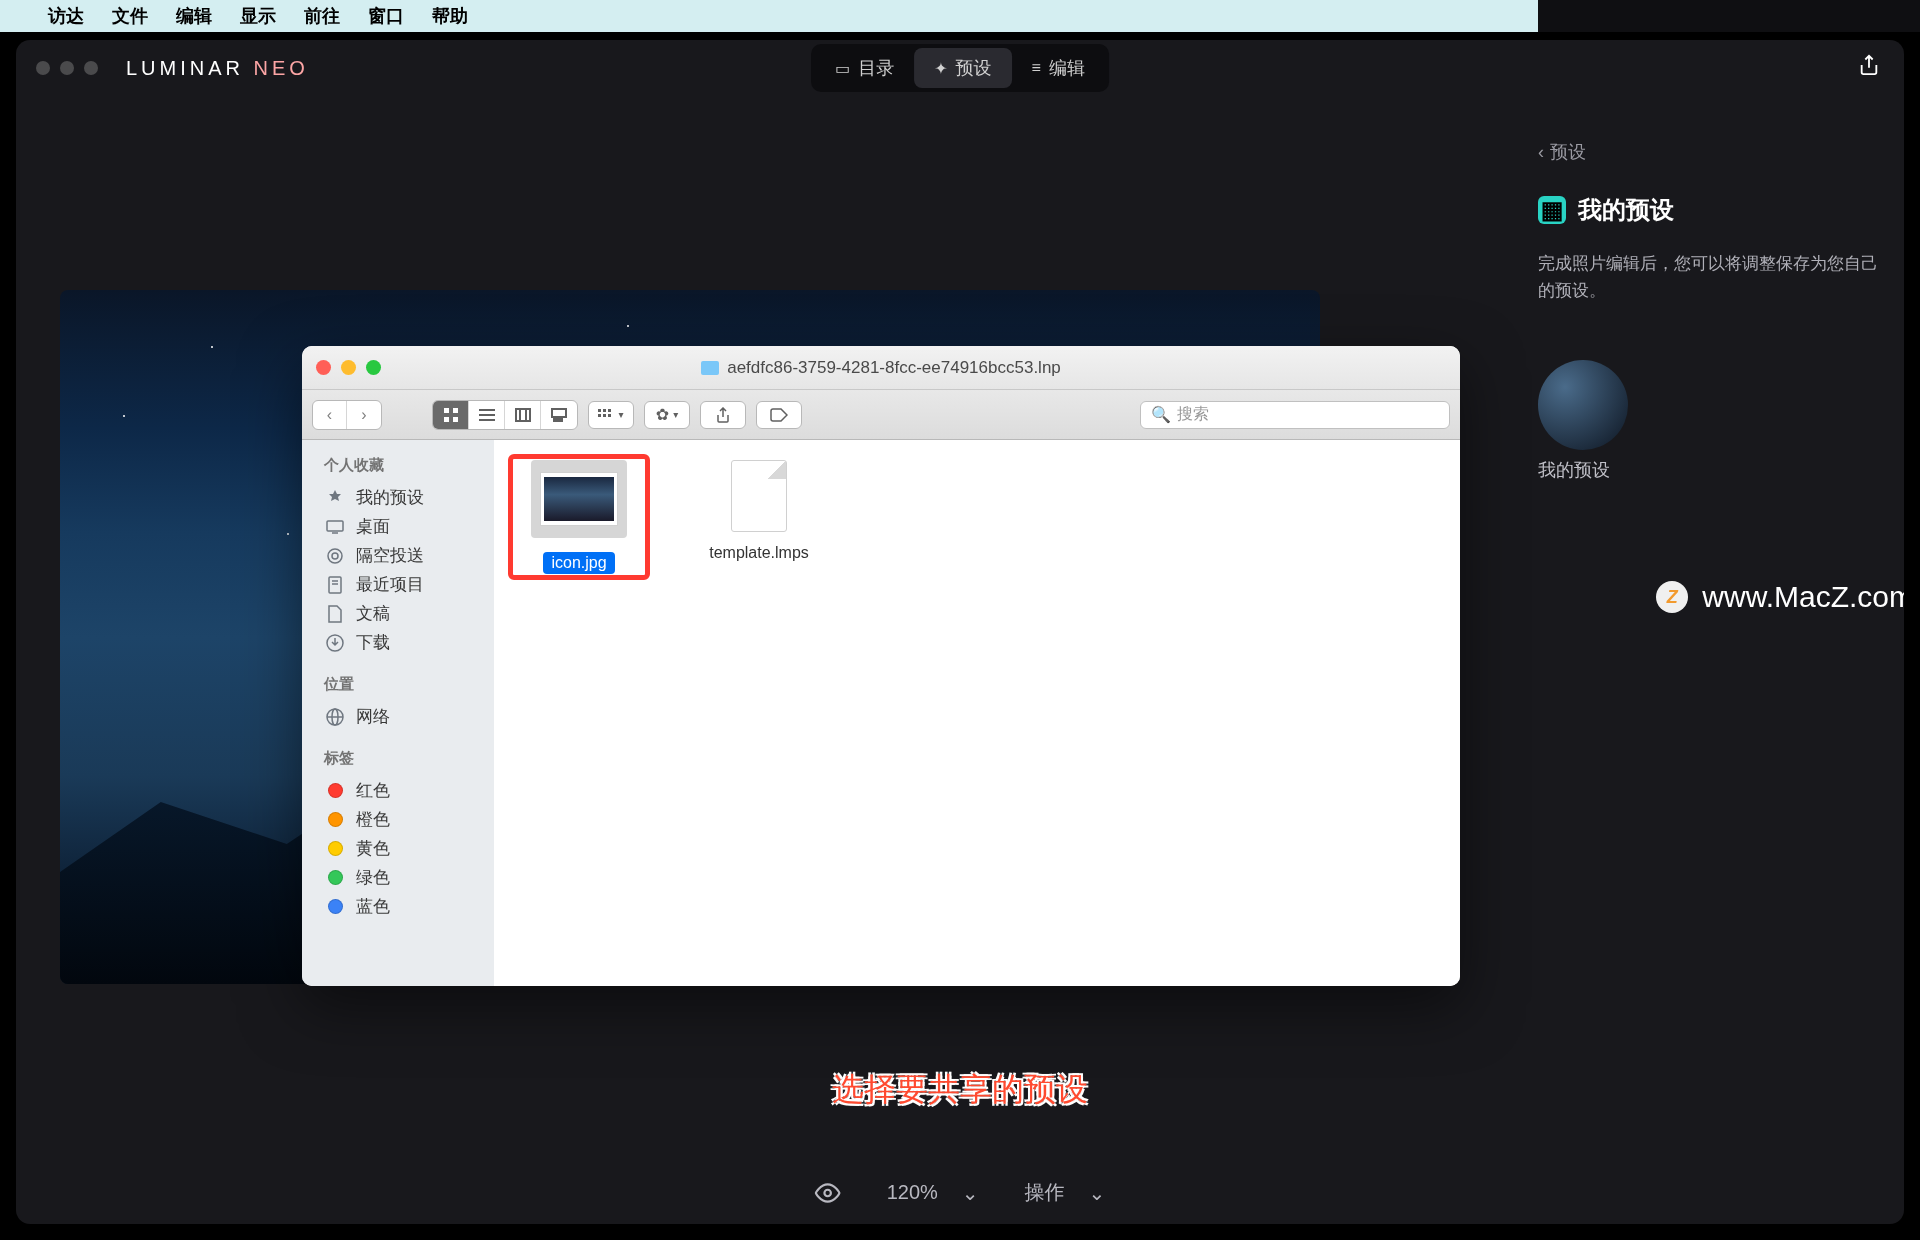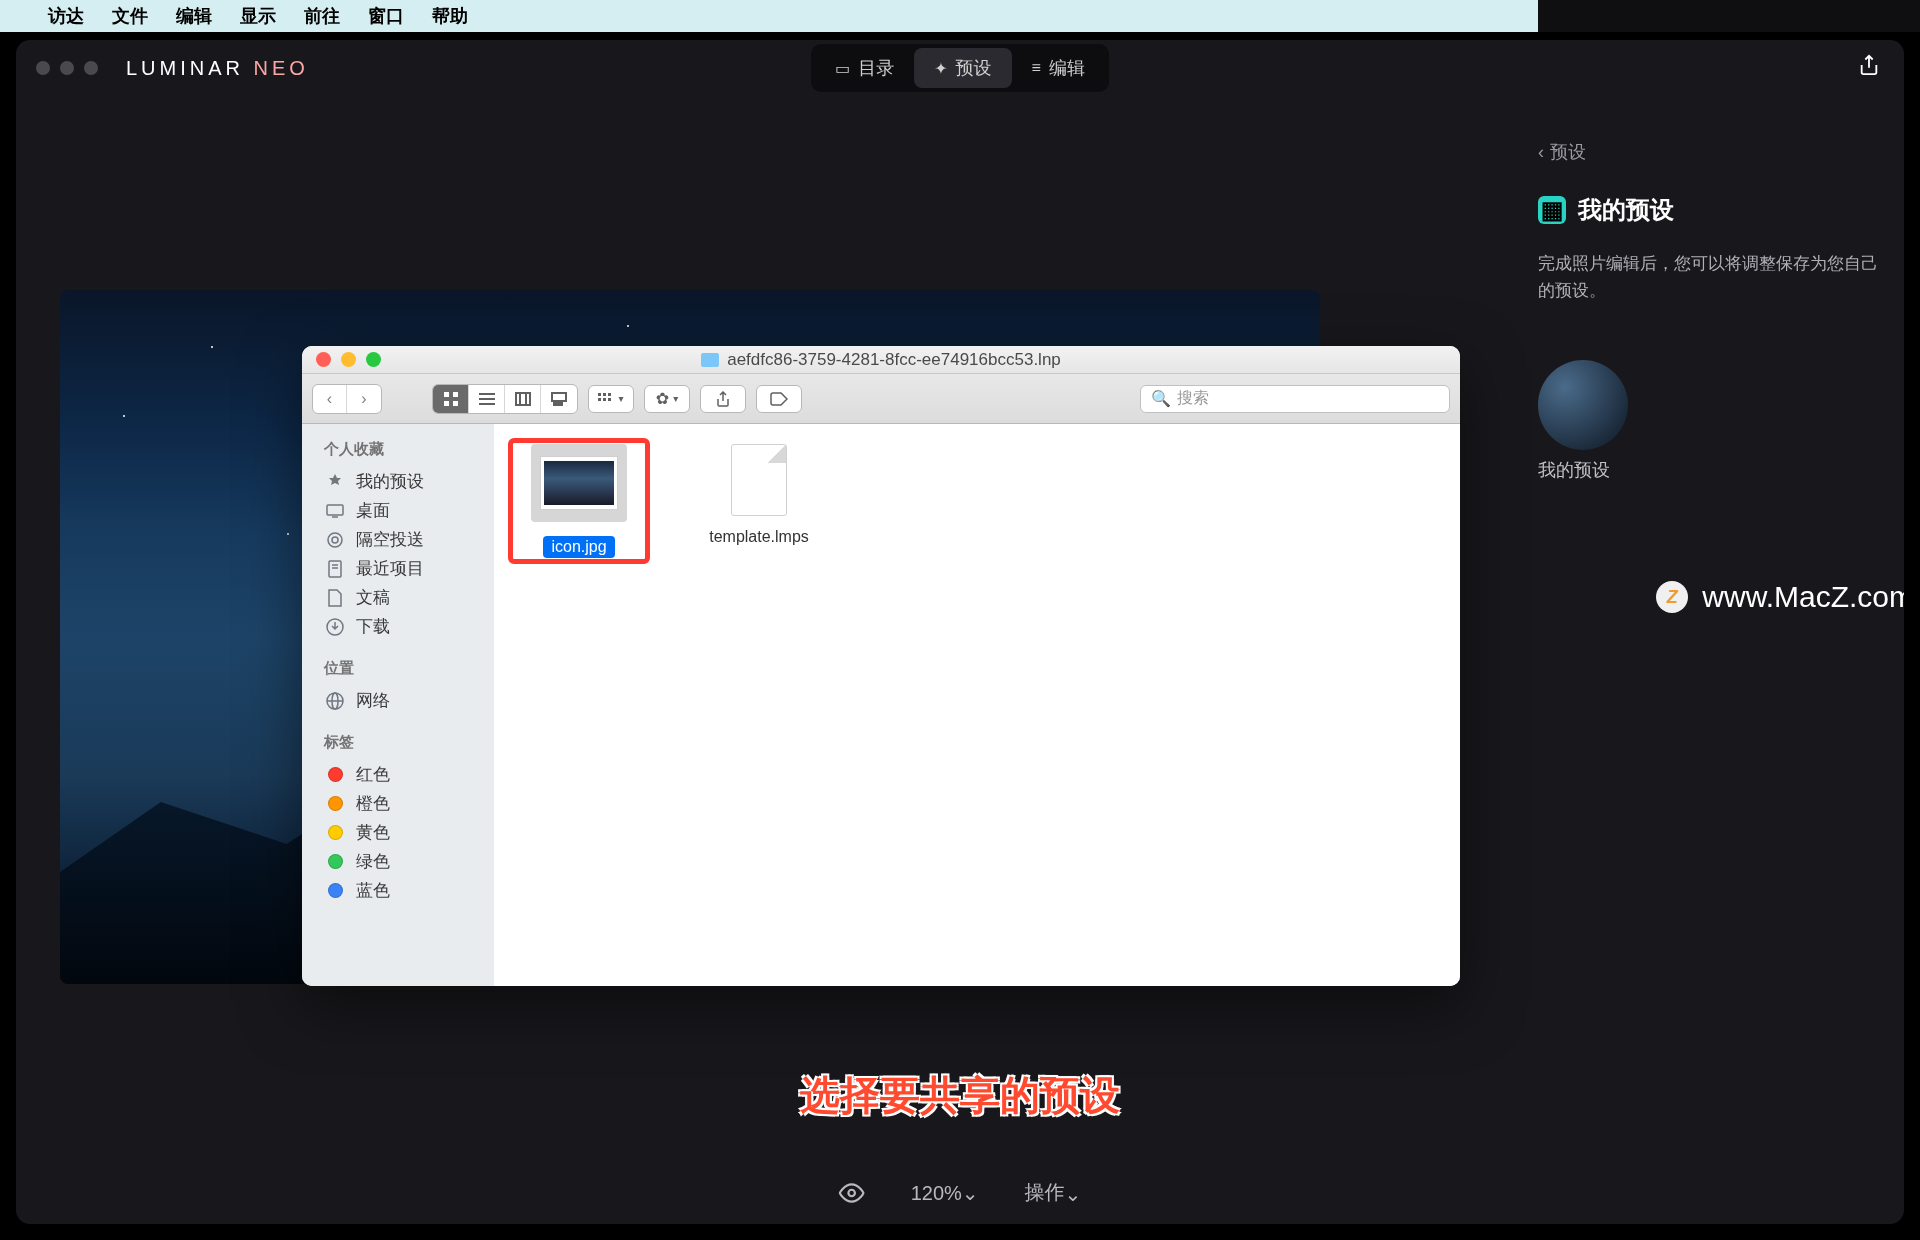--- a/index.html
+++ b/index.html
@@ -40,21 +40,21 @@
     .wm-text { color: #fff; font-size: 30px; font-weight: 500; }
     
     
     .photo-area { position: absolute; left: 44px; top: 250px; width: 1260px; height: 694px; border-radius: 8px; overflow: hidden; background: linear-gradient(to bottom, #0a1628 0%, #0d2848 20%, #163a5e 35%, #1d4468 50%, #1a3a58 70%, #0e2238 85%, #061220 100%); }
     .stars { position: absolute; inset: 0; }
     .star { position: absolute; width: 2px; height: 2px; background: #fff; border-radius: 50%; }
     .mountain { position: absolute; bottom: 0; left: 0; right: 0; height: 280px; background: linear-gradient(to bottom, #0a2038, #02070e); clip-path: polygon(0 60%, 8% 35%, 18% 50%, 28% 20%, 40% 45%, 52% 25%, 64% 48%, 76% 15%, 88% 40%, 100% 55%, 100% 100%, 0 100%); }
     
     
     .finder-window { position: absolute; left: 302px; top: 346px; width: 1158px; height: 640px; background: #fff; border-radius: 10px; box-shadow: 0 20px 60px rgba(0,0,0,0.5); overflow: hidden; display: flex; flex-direction: column; }
-    .finder-titlebar { height: 28px; background: linear-gradient(#f2f2f2, #e6e6e6); display: flex; align-items: center; justify-content: center; position: relative; border-bottom: 1px solid #c8c8c8; text-align: center; }
+    .finder-titlebar { height: 44px; background: linear-gradient(#f2f2f2, #e6e6e6); display: flex; align-items: center; justify-content: center; position: relative; border-bottom: 1px solid #c8c8c8; text-align: center; }
     .finder-traffic { position: absolute; left: 14px; display: flex; gap: 10px; }
     .finder-dot { width: 15px; height: 15px; border-radius: 50%; }
     .finder-dot.red { background: #ff5f57; }
     .finder-dot.yellow { background: #febc2e; }
     .finder-dot.green { background: #28c840; }
     .finder-title { color: #4a4a4a; font-size: 17px; display: flex; align-items: center; gap: 8px; }
     .folder-mini { width: 18px; height: 14px; background: #7ac7f8; border-radius: 2px; }
     
     .finder-toolbar { height: 50px; background: linear-gradient(#e8e8e8, #dcdcdc); border-bottom: 1px solid #b8b8b8; display: flex; align-items: center; padding: 0 10px; gap: 10px; }
     .nav-buttons { display: flex; background: #fff; border: 1px solid #b8b8b8; border-radius: 6px; overflow: hidden; }
@@ -87,23 +87,23 @@
     .file-thumb { width: 96px; height: 78px; background: #f5f5f5; border-radius: 4px; display: flex; align-items: center; justify-content: center; }
     .file-thumb.selected { background: #d6d6d6; }
     .file-thumb-inner { width: 78px; height: 54px; background: #fff; border: 1px solid #d0d0d0; display: flex; align-items: center; justify-content: center; }
     .mini-photo { width: 70px; height: 44px; background: linear-gradient(to bottom, #1a2840 0%, #3a5a7a 40%, #1a1a2a 100%); }
     .file-icon-generic { width: 56px; height: 72px; background: #fff; border: 1px solid #d0d0d0; border-radius: 3px; position: relative; }
     .file-icon-generic::before { content: ''; position: absolute; top: 0; right: 0; width: 18px; height: 18px; background: linear-gradient(135deg, transparent 49%, #d8d8d8 50%); }
     .file-label { font-size: 16px; color: #333; text-align: center; padding: 2px 8px; border-radius: 4px; }
     .file-label.selected { background: #0070f6; color: #fff; }
     
     
-    .caption { position: absolute; left: 50%; transform: translateX(-50%); top: 1028px; font-size: 40px; font-weight: 700; color: #ff4a30; text-shadow: -2px -2px 0 #fff, 2px -2px 0 #fff, -2px 2px 0 #fff, 2px 2px 0 #fff, 0 0 3px #fff; }
+    .caption { position: absolute; left: 50%; transform: translateX(-50%); top: 1028px; font-size: 32px; font-weight: 400; color: #ff4a30; text-shadow: -2px -2px 0 #fff, 2px -2px 0 #fff, -2px 2px 0 #fff, 2px 2px 0 #fff, 0 0 3px #fff; }
     .bottom-bar { position: absolute; bottom: 18px; left: 50%; transform: translateX(-50%); display: flex; align-items: center; gap: 46px; color: #b8b8c0; font-size: 20px; }
-    .bottom-item { display: flex; align-items: flex-end; gap: 0; }
+    .bottom-item { display: flex; align-items: center; gap: 24px; }
   </style>
 </head>
 <body>
 
 <div class="menubar">
   <span class="apple-icon"></span>
   <span class="menubar-item bold">访达</span>
   <span class="menubar-item">文件</span>
   <span class="menubar-item">编辑</span>
   <span class="menubar-item">显示</span>

